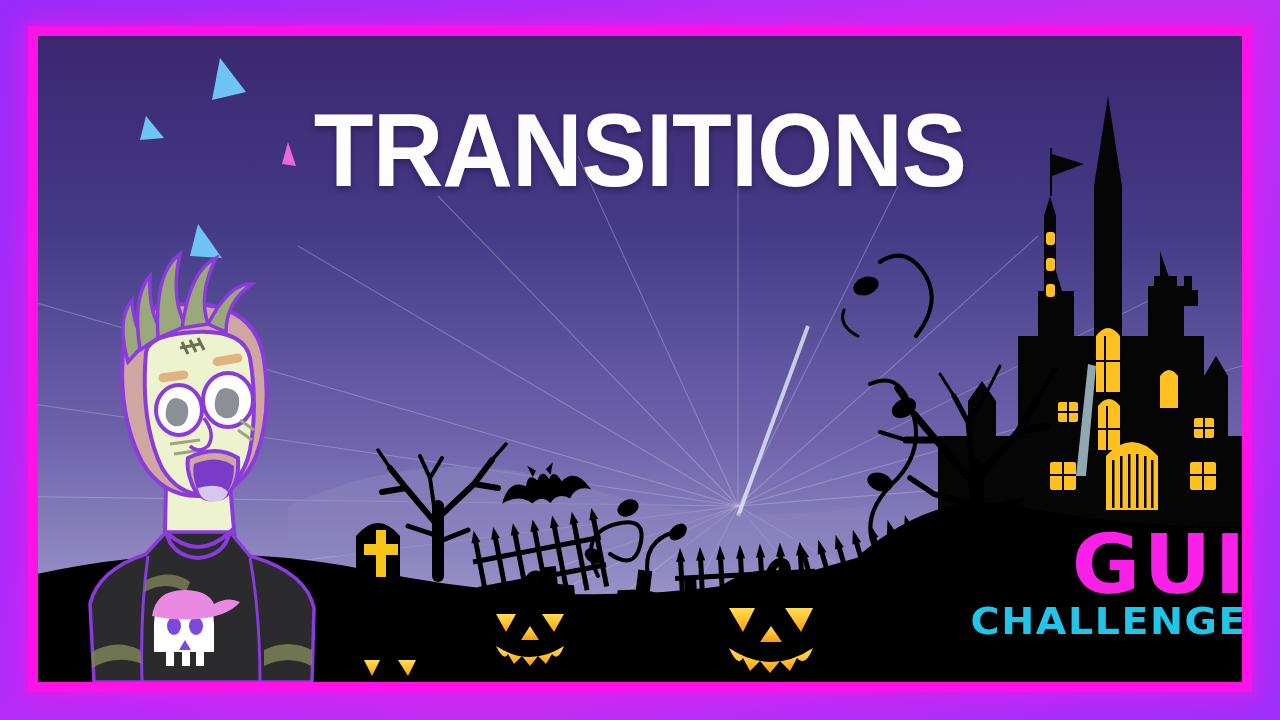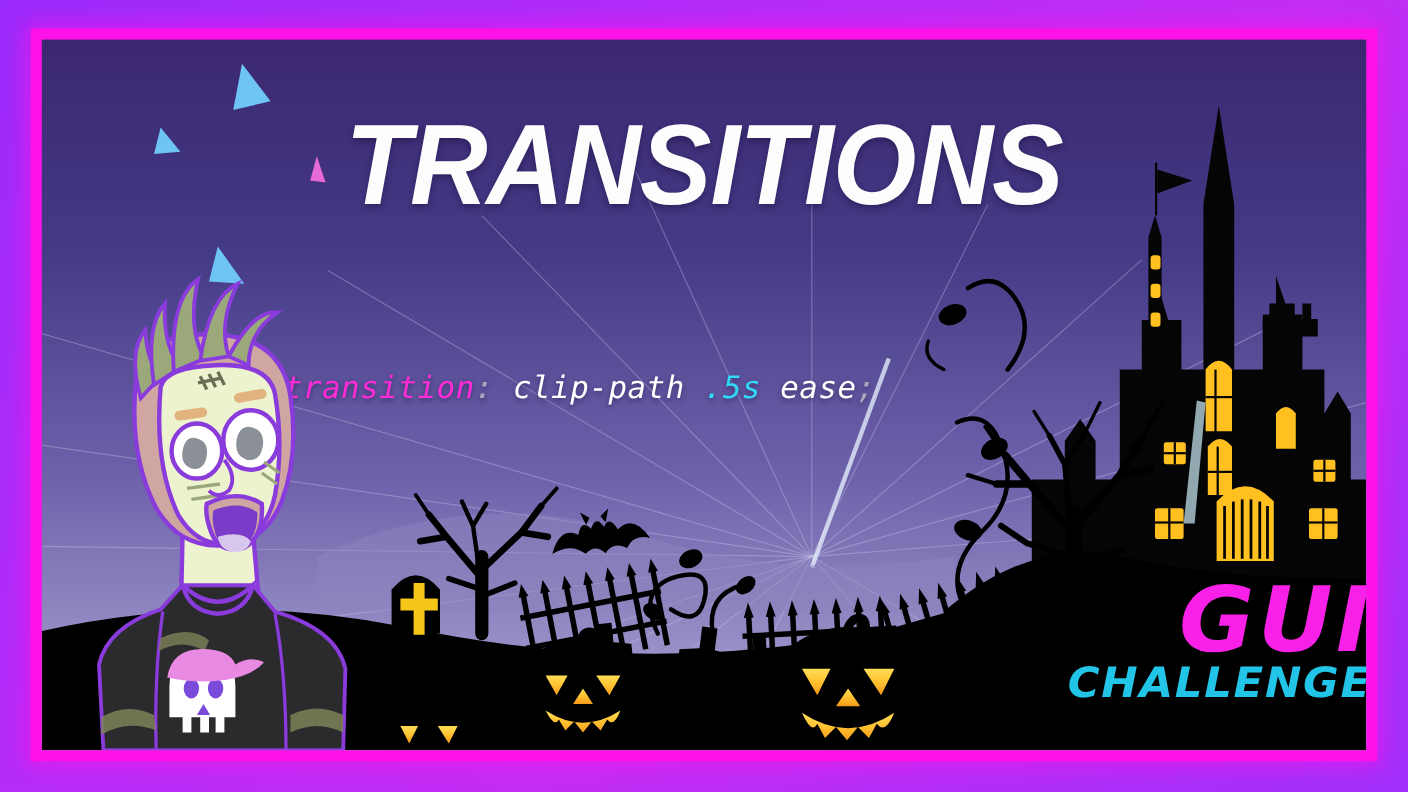--- a/index.html
+++ b/index.html
@@ -1,21 +1,21 @@
 <!DOCTYPE html>
 <html><head>
 <meta charset="utf-8">
 <style>
   * { margin:0; padding:0; box-sizing:border-box; }
   html,body { width:1280px; height:720px; overflow:hidden; }
   body {
     font-family:"Liberation Sans", sans-serif;
     background:linear-gradient(135deg,#9a2bfb 0%,#b42cf8 35%,#c32ef5 60%,#a02ffa 100%);
   }
-  #stage { position:relative; width:1280px; height:720px;font-style:italic; }
+  #stage { position:relative; width:1280px; height:720px; }
 
   
   .frame {
     position:absolute; left:28px; top:26px; right:28px; bottom:28px;
     background:#ff12e8;
     box-shadow:0 0 18px 5px rgba(255,20,232,.55);
   }
   .screen {
     position:absolute; left:38px; top:36px; right:38px; bottom:38px;
     overflow:hidden;
@@ -123,21 +123,20 @@
       <svg viewBox="0 0 1204 646" preserveAspectRatio="none">
         <polygon points="182,22 208,56 174,64" fill="#6ec4f5"></polygon>
         <polygon points="108,80 126,102 102,104" fill="#6ec4f5"></polygon>
         <polygon points="250,106 258,130 244,128" fill="#e86ad8"></polygon>
         <polygon points="160,188 184,222 152,220" fill="#6ec4f5"></polygon>
       </svg>
     </div>
 
     <div class="title">TRANSITIONS</div>
 
-    <div class="code"><span class="c-prop">transition</span><span class="c-punct">:</span> <span class="c-val">clip-path</span> <span class="c-time">.5s</span> <span class="c-val">ease</span><span class="c-punct">;</span></div>
 
     <div class="scenery">
       <svg viewBox="0 0 1204 646" preserveAspectRatio="none">
 
         <path d="M250,470 Q400,400 560,455 Q680,492 830,470 L830,520 L250,520 Z" fill="#8b84bd" opacity=".5"></path>
 
         <g fill="#050505">
           <path d="M900,520 L900,400 L930,400 L930,365 L944,345 L958,365 L958,400 L980,400 L980,300
                    L1000,300 L1000,255 L1012,255 L1012,215 L1024,255 L1036,255 L1036,300 L1056,300
                    L1056,150 L1070,60 L1084,150 L1084,300 L1110,300 L1110,250 L1122,250 L1122,215

